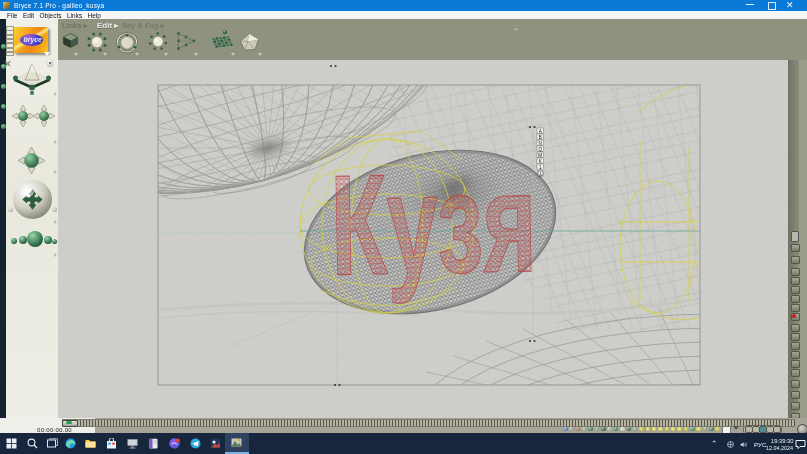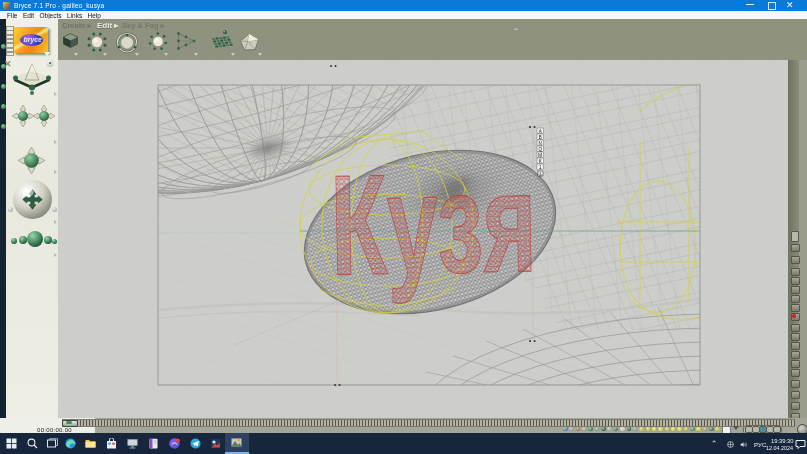--- a/index.html
+++ b/index.html
@@ -9,21 +9,21 @@
 <div class="abs" style="left:3px;top:2px;width:7px;height:7px;background:linear-gradient(135deg,#e8c75a,#b07830 55%,#3a5a80);border-radius:1px"></div>
 <div class="abs" style="left:14px;top:1.5px;font-size:6.5px;color:#fff;letter-spacing:0.2px">Bryce 7.1  Pro - galileo_kusya</div>
 <div class="abs" style="left:746px;top:4px;width:8px;height:1.4px;background:#e8f1fa"></div>
 <div class="abs" style="left:768px;top:2px;width:6px;height:6px;border:1px solid #dceafa"></div>
 <div class="abs" style="left:786px;top:1px;font-size:9px;color:#fff;line-height:9px">✕</div>
 
 <div class="abs" style="left:0;top:11px;width:807px;height:8px;background:#f7f7f7"></div>
 <div class="abs" style="left:7px;top:11.5px;font-size:6.5px;color:#111;line-height:8px">File&nbsp;&nbsp;&nbsp;Edit&nbsp;&nbsp;&nbsp;Objects&nbsp;&nbsp;&nbsp;Links&nbsp;&nbsp;&nbsp;Help</div>
 
 <div class="abs" style="left:0;top:19px;width:807px;height:41px;background:#8f927f"></div>
-<div class="abs" style="left:62px;top:21px;font-size:7.5px;font-weight:bold;color:#70746a">Create ▸</div>
+<div class="abs" style="left:62px;top:21px;font-size:7.5px;font-weight:bold;color:#70746a">Links ▸</div>
 <div class="abs" style="left:97px;top:20.5px;font-size:8px;font-weight:bold;color:#ebebe5;text-shadow:0 0.5px 0.5px #66695e">Edit ▸</div>
 <div class="abs" style="left:122px;top:21px;font-size:7.5px;font-weight:bold;color:#74786c">Sky &amp; Fog ▸</div>
 <div class="abs" style="left:514px;top:26px;font-size:6px;color:#c9c9c0">••</div>
 <svg class="abs" style="left:62px;top:33px" width="17" height="15" viewBox="0 0 17 15">
     <path d="M8.5 0.5 L15.5 4 V11 L8.5 14.5 L1.5 11 V4 Z" fill="#46584a"></path>
     <path d="M8.5 0.5 L15.5 4 L8.5 7.5 L1.5 4 Z" fill="#8b9c85"></path>
     <path d="M8.5 7.5 V14.5 L1.5 11 V4 Z" fill="#2b3d2e"></path>
     <path d="M8.5 0.5 L15.5 4 V11 L8.5 14.5 L1.5 11 V4 Z" fill="none" stroke="#243324" stroke-width="0.5"></path>
   </svg>
 <svg class="abs" style="left:87px;top:32px" width="20" height="20" viewBox="0 0 20 20">

